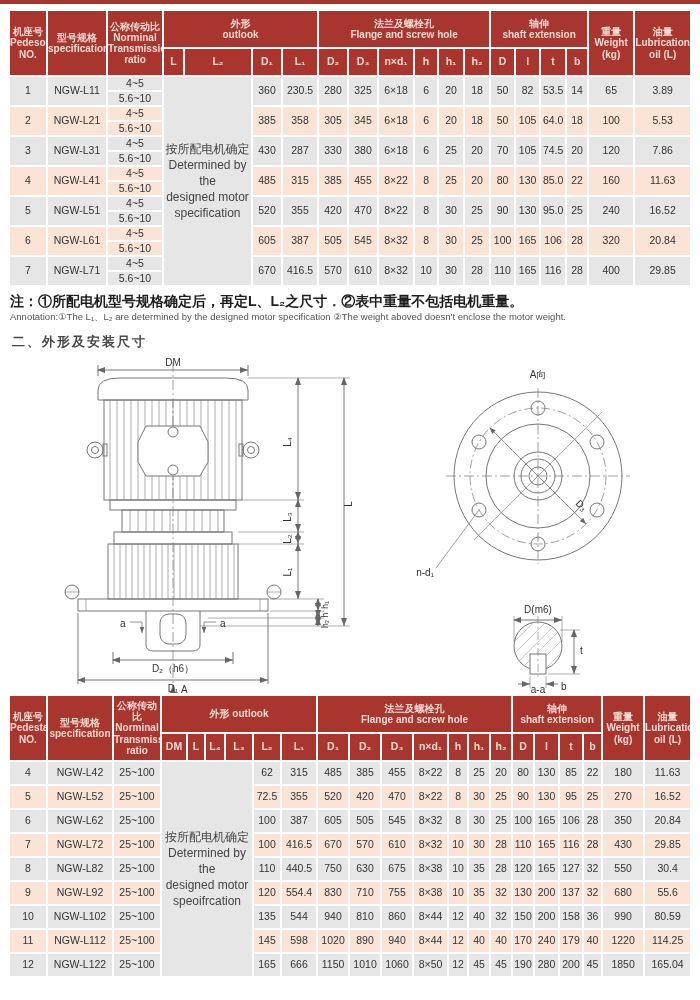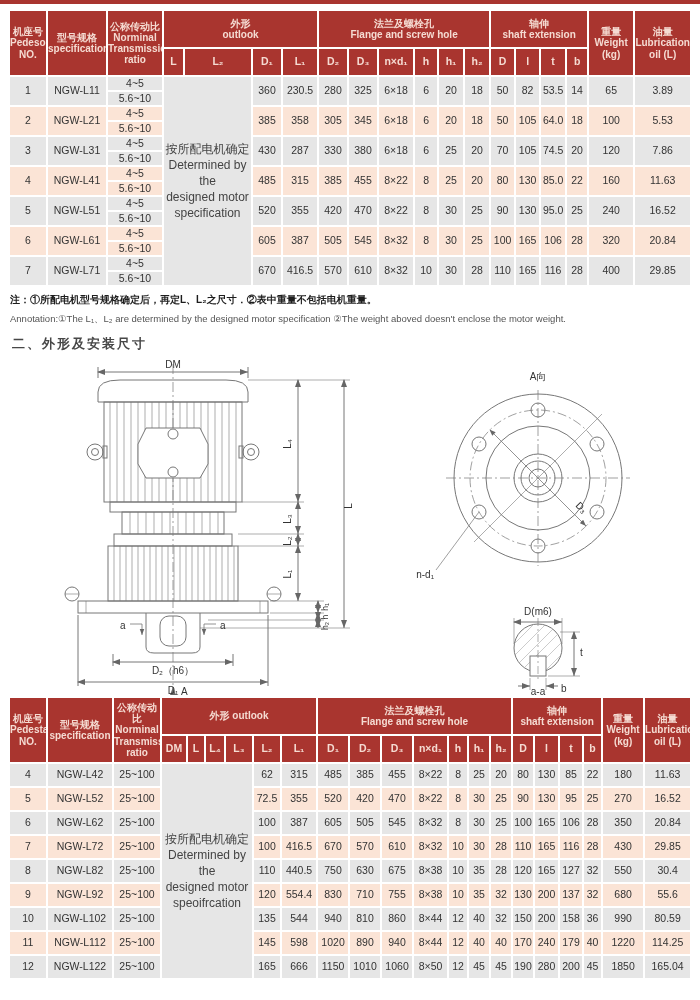--- a/index.html
+++ b/index.html
@@ -12,22 +12,22 @@
   thead tr.group th{height:34px;}
   thead tr.sub th{height:24px;font-size:10.5px;}
   td{font-size:10.5px;color:#333;text-align:center;vertical-align:middle;white-space:pre-line;
      padding:0;line-height:1.1;overflow:hidden;}
   .t1 tbody td{height:13px;}
   .t2 tbody td{height:22px;}
   tr.gray td{background:#e6e6e6;}
   tr.peach td{background:#fbe4d6;}
   td.note{background:#e3e3e3;color:#444;font-size:12px;line-height:1.35;margin-top:28px;}
   .annot{margin:6px 10px 0 10px;}
-  .annot .cn{font-size:10px;color:#1d1d1d;font-weight:bold;}
-  .annot .en{font-size:9.5px;color:#555;margin-top:6px;}
+  .annot .cn{font-size:14px;color:#1d1d1d;font-weight:bold;}
+  .annot .en{font-size:9.5px;color:#555;margin-top:0;}
   .sect{font-size:13px;color:#474747;font-weight:bold;margin:9px 10px 3px 12px;
         font-family:"Liberation Serif",serif;letter-spacing:2px;}
   .drawing{width:684px;height:340px;margin:0 8px;position:relative;}
   svg .ln{stroke:#777;fill:none;stroke-width:1;}
   svg text{font-family:"Liberation Sans",sans-serif;font-size:10px;fill:#333;stroke:none;}
   svg text.sm{font-size:8.5px;}
 </style>
 </head>
 <body>
 

